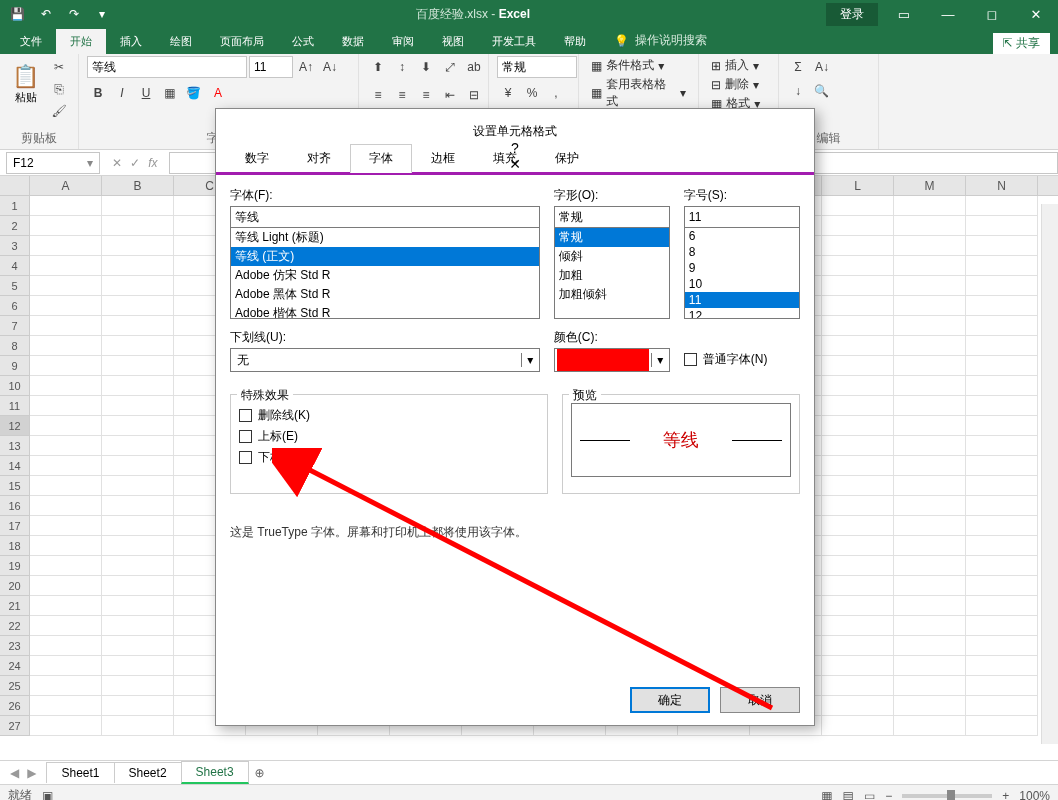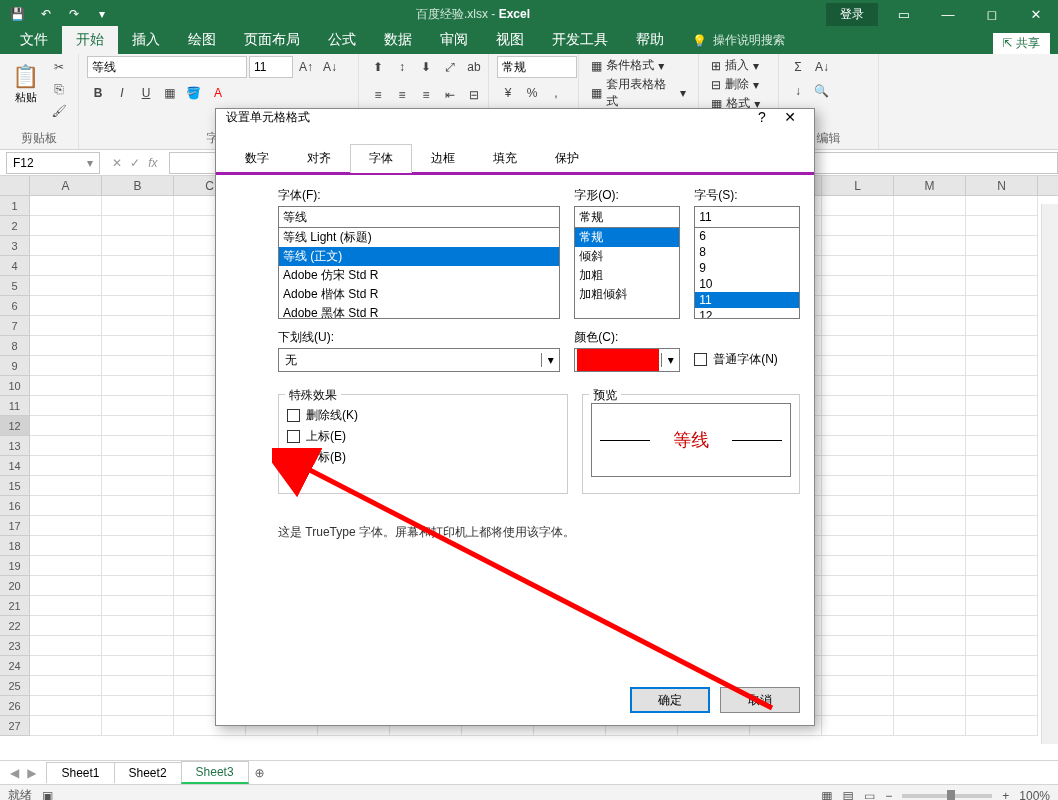--- a/index.html
+++ b/index.html
@@ -10,21 +10,21 @@
 .titlebar .qat { display: flex; align-items: center; padding: 0 6px; gap: 4px; }
 .titlebar .qat span { width: 24px; height: 24px; display: flex; align-items: center; justify-content: center; cursor: pointer; }
 .titlebar .title { flex: 1; text-align: center; font-size: 12px; color: #d4e8db; }
 .titlebar .title b { color: #fff; }
 .titlebar .wincontrols { display: flex; }
 .titlebar .wincontrols span { width: 44px; height: 28px; display: flex; align-items: center; justify-content: center; cursor: pointer; font-size: 13px; }
 .titlebar .login-btn { background: #185a36; padding: 3px 14px; margin-right: 4px; font-size: 12px; }
 
 
 .ribbon-tabs { height: 26px; background: #217346; display: flex; align-items: flex-end; padding-left: 6px; color: #fff; }
-.ribbon-tabs .tab { padding: 5px 14px; font-size: 14px; cursor: pointer; }
+.ribbon-tabs .tab { padding: 5px 14px; font-size: 11px; cursor: pointer; }
 .ribbon-tabs .tab.active { background: #f3f3f3; color: #217346; }
 .ribbon-tabs .tell-me { display: flex; align-items: center; gap: 6px; color: #d4e8db; padding: 5px 14px; }
 .ribbon-tabs .share { margin-left: auto; margin-right: 8px; background: #fff; color: #217346; padding: 2px 10px; font-size: 12px; }
 
 
 .ribbon { height: 96px; background: #f3f3f3; border-bottom: 1px solid #d4d4d4; display: flex; }
 .rgroup { border-right: 1px solid #e1e1e1; padding: 2px 8px 0; display: flex; flex-direction: column; }
 .rgroup .label { text-align: center; font-size: 12px; color: #666; padding: 2px 0; }
 .rgroup .body { flex: 1; display: flex; align-items: flex-start; gap: 4px; }
 .paste-big { width: 36px; height: 56px; display:flex; flex-direction:column; align-items:center; justify-content:center; }
@@ -58,27 +58,27 @@
 .sheet-add { width: 24px; text-align: center; color: #666; cursor: pointer; }
 
 
 .statusbar { height: 22px; background: #f3f3f3; border-top: 1px solid #d4d4d4; display: flex; align-items: center; padding: 0 8px; font-size: 12px; color: #555; }
 .statusbar .right { margin-left: auto; display: flex; align-items: center; gap: 10px; }
 .zoom-slider { width: 90px; height: 4px; background: #ccc; position: relative; }
 .zoom-slider::after { content: ''; width: 8px; height: 12px; background: #888; position: absolute; left: 50%; top: -4px; }
 
 
 .dialog { position: absolute; left: 215px; top: 108px; width: 600px; height: 618px; background: #fff; border: 1px solid #888; box-shadow: 4px 4px 12px rgba(0,0,0,.3); z-index: 100; }
-.dlg-title { height: 30px; display: flex; padding: 0 10px; font-size: 12px; }
+.dlg-title { height: 30px; display: flex; align-items: center; padding: 14px 10px; font-size: 12px; flex-direction: column; }
 .dlg-title .close, .dlg-title .help { width: 28px; text-align: center; cursor: pointer; font-size: 14px; }
 .dlg-title .spacer { flex: 1; }
 .dlg-tabs { display: flex; border-bottom: 3px solid #a21caf; padding: 0 10px; margin-top: 4px; }
 .dlg-tab { padding: 5px 18px; border: 1px solid transparent; font-size: 12px; cursor: pointer; position: relative; top: 1px; }
 .dlg-tab.active { border: 1px solid #ccc; border-bottom: 1px solid #fff; background: #fff; }
-.dlg-body { padding: 12px 14px; margin-left: 48px; }
+.dlg-body { padding: 12px 14px; }
 .fld-row { display: flex; gap: 14px; }
 .fld-col { flex: 1; }
 .fld-label { font-size: 12px; margin-bottom: 2px; }
 .fld-input { width: 100%; height: 22px; border: 1px solid #7a7a7a; padding: 0 4px; font-size: 12px; }
 .fld-list { width: 100%; height: 92px; border: 1px solid #7a7a7a; overflow-y: scroll; font-size: 12px; margin-top: -1px; }
 .fld-list div { padding: 1px 4px; cursor: pointer; }
 .fld-list div.sel { background: #0078d7; color: #fff; }
 .fld-select { width: 100%; height: 24px; border: 1px solid #7a7a7a; display: flex; align-items: center; }
 .fld-select span { flex: 1; padding: 0 6px; font-size: 12px; }
 .fld-select .arrow { width: 18px; text-align: center; border-left: 1px solid #7a7a7a; }
@@ -794,22 +794,22 @@
   </div>
   <div class="dlg-body">
     <div class="fld-row">
       <div class="fld-col" style="flex:2.4">
         <div class="fld-label"><span>字体(F):</span></div>
         <input class="fld-input" value="等线" style="">
         <div class="fld-list">
           <div>等线 Light (标题)</div>
           <div class="sel">等线 (正文)</div>
           <div>Adobe 仿宋 Std R</div>
+          <div>Adobe 黑体 Std R</div>
           <div>Adobe 楷体 Std R</div>
-          <div>Adobe 黑体 Std R</div>
 
         </div>
       </div>
       <div class="fld-col" style="flex:0.9">
         <div class="fld-label"><span>字形(O):</span></div>
         <input class="fld-input" value="常规" style="">
         <div class="fld-list">
           <div class="sel">常规</div>
           <div>倾斜</div>
           <div>加粗</div>

